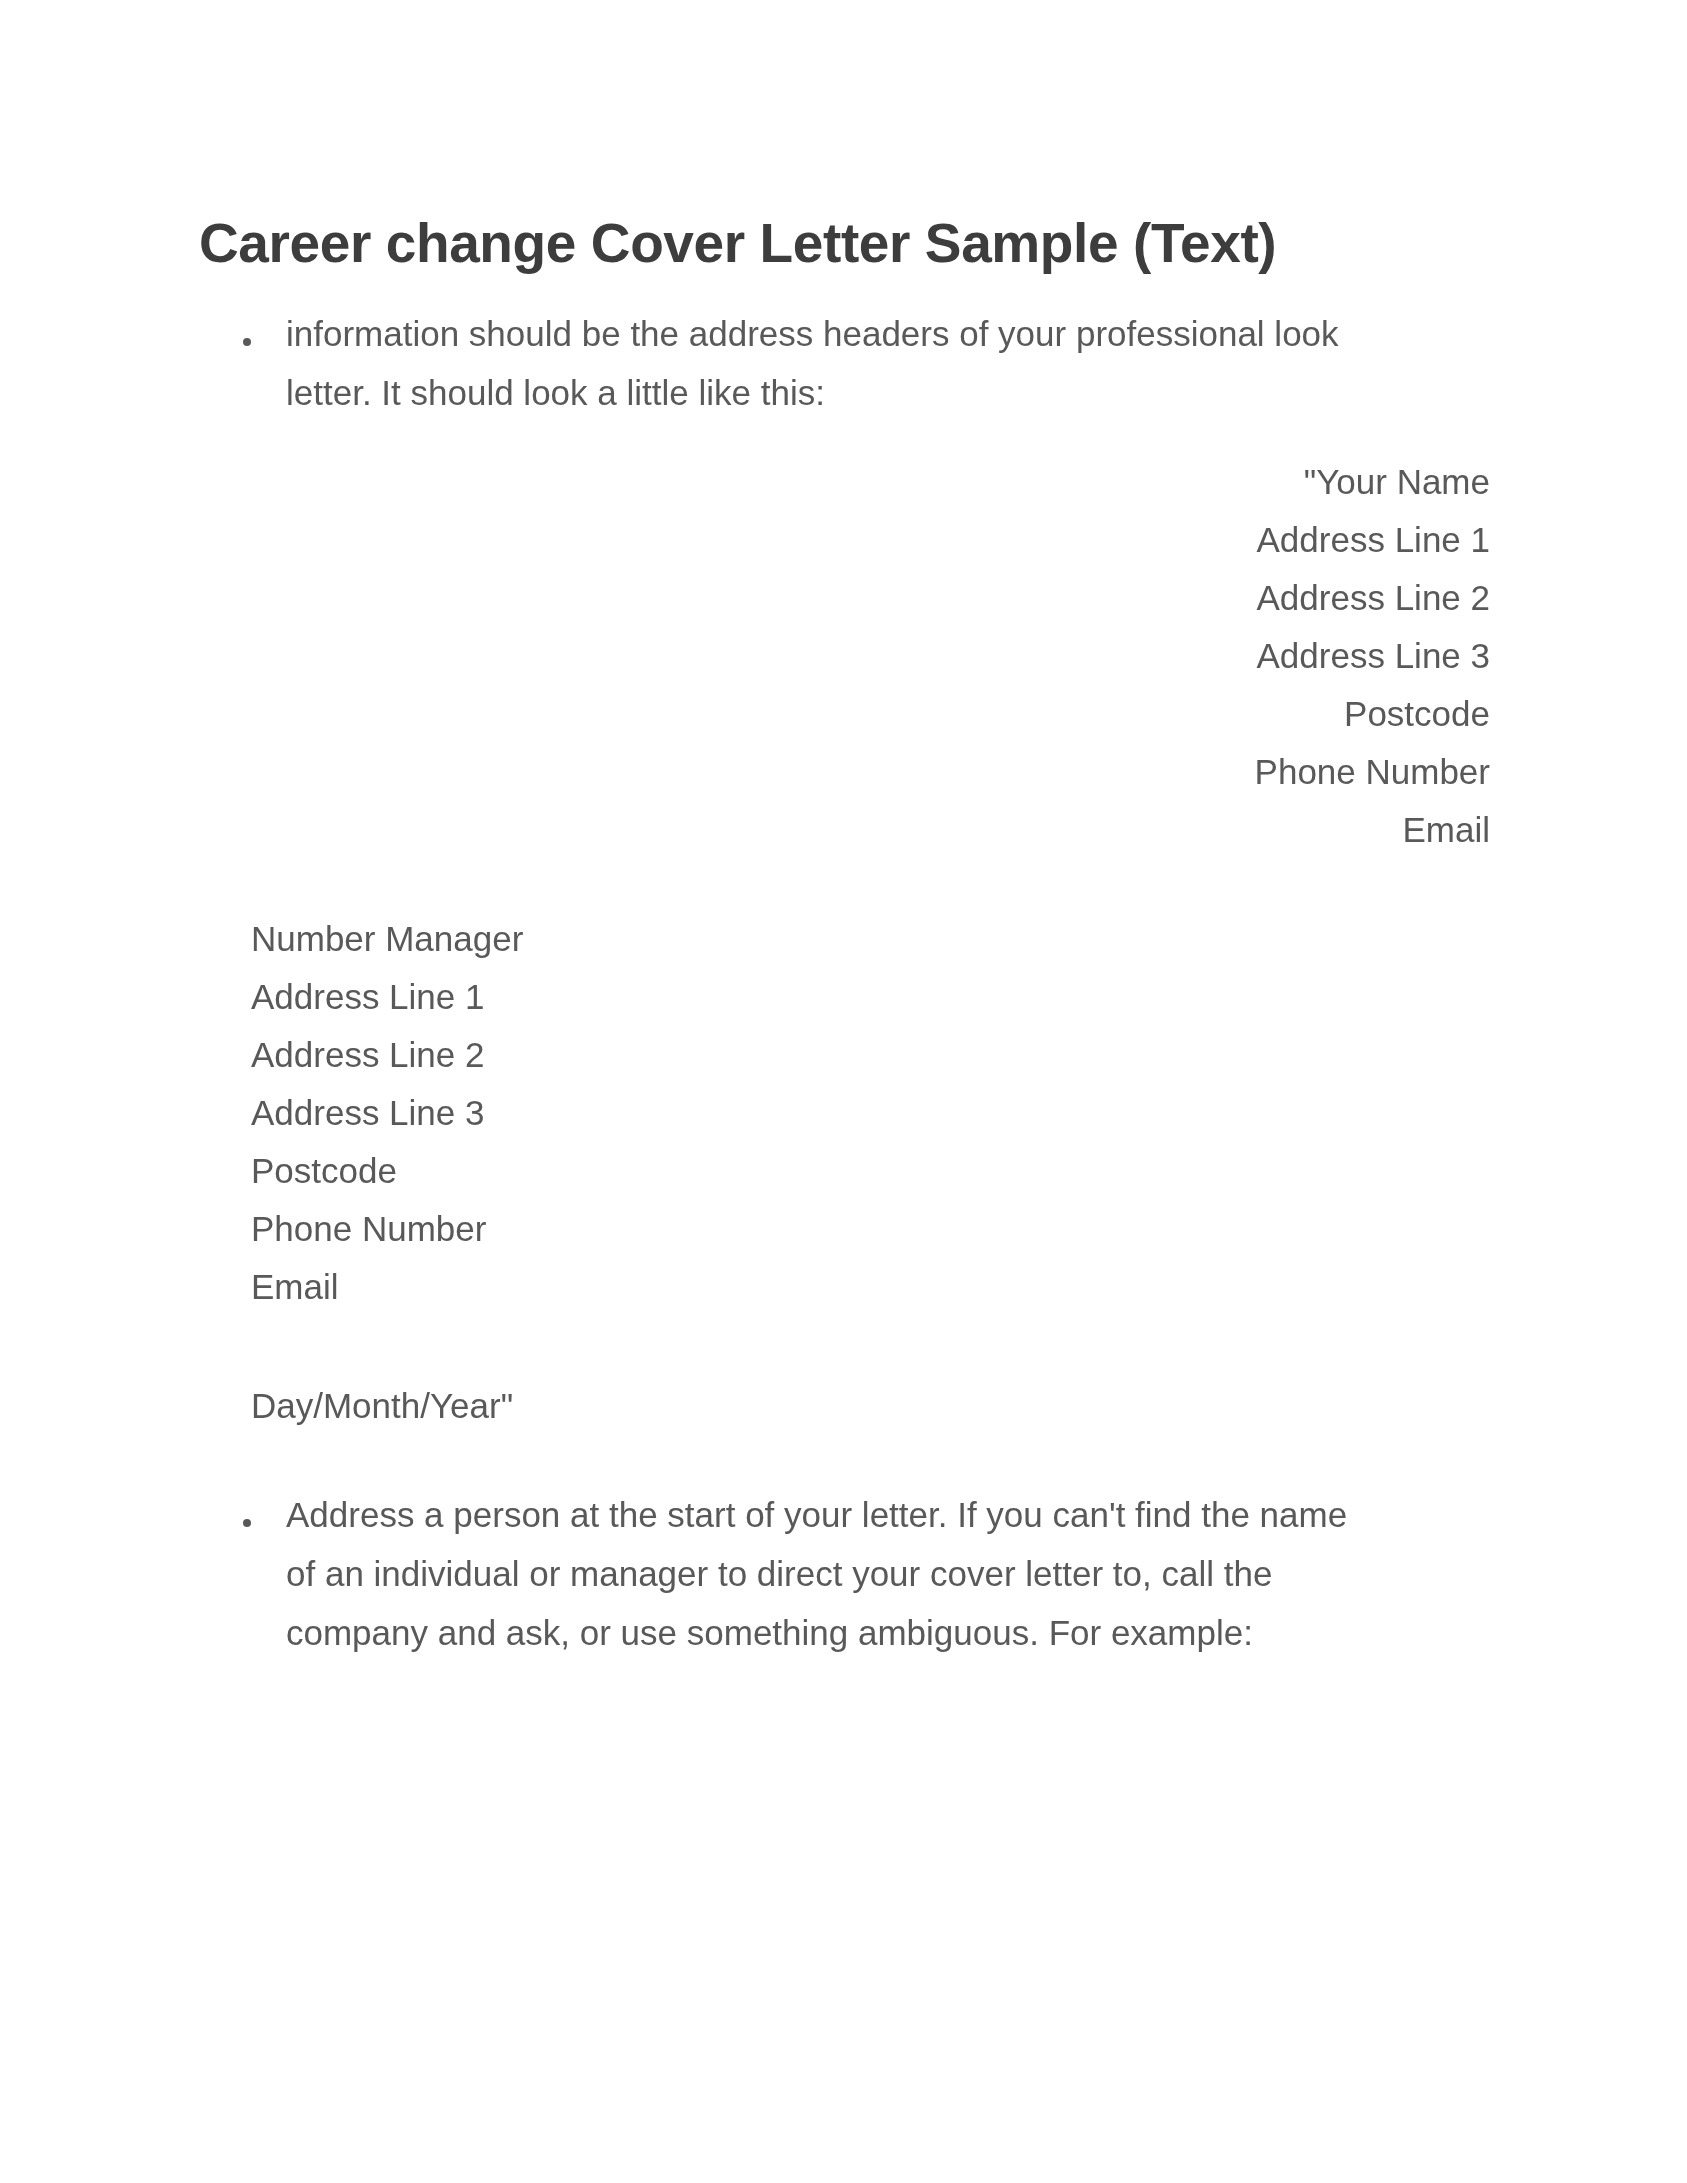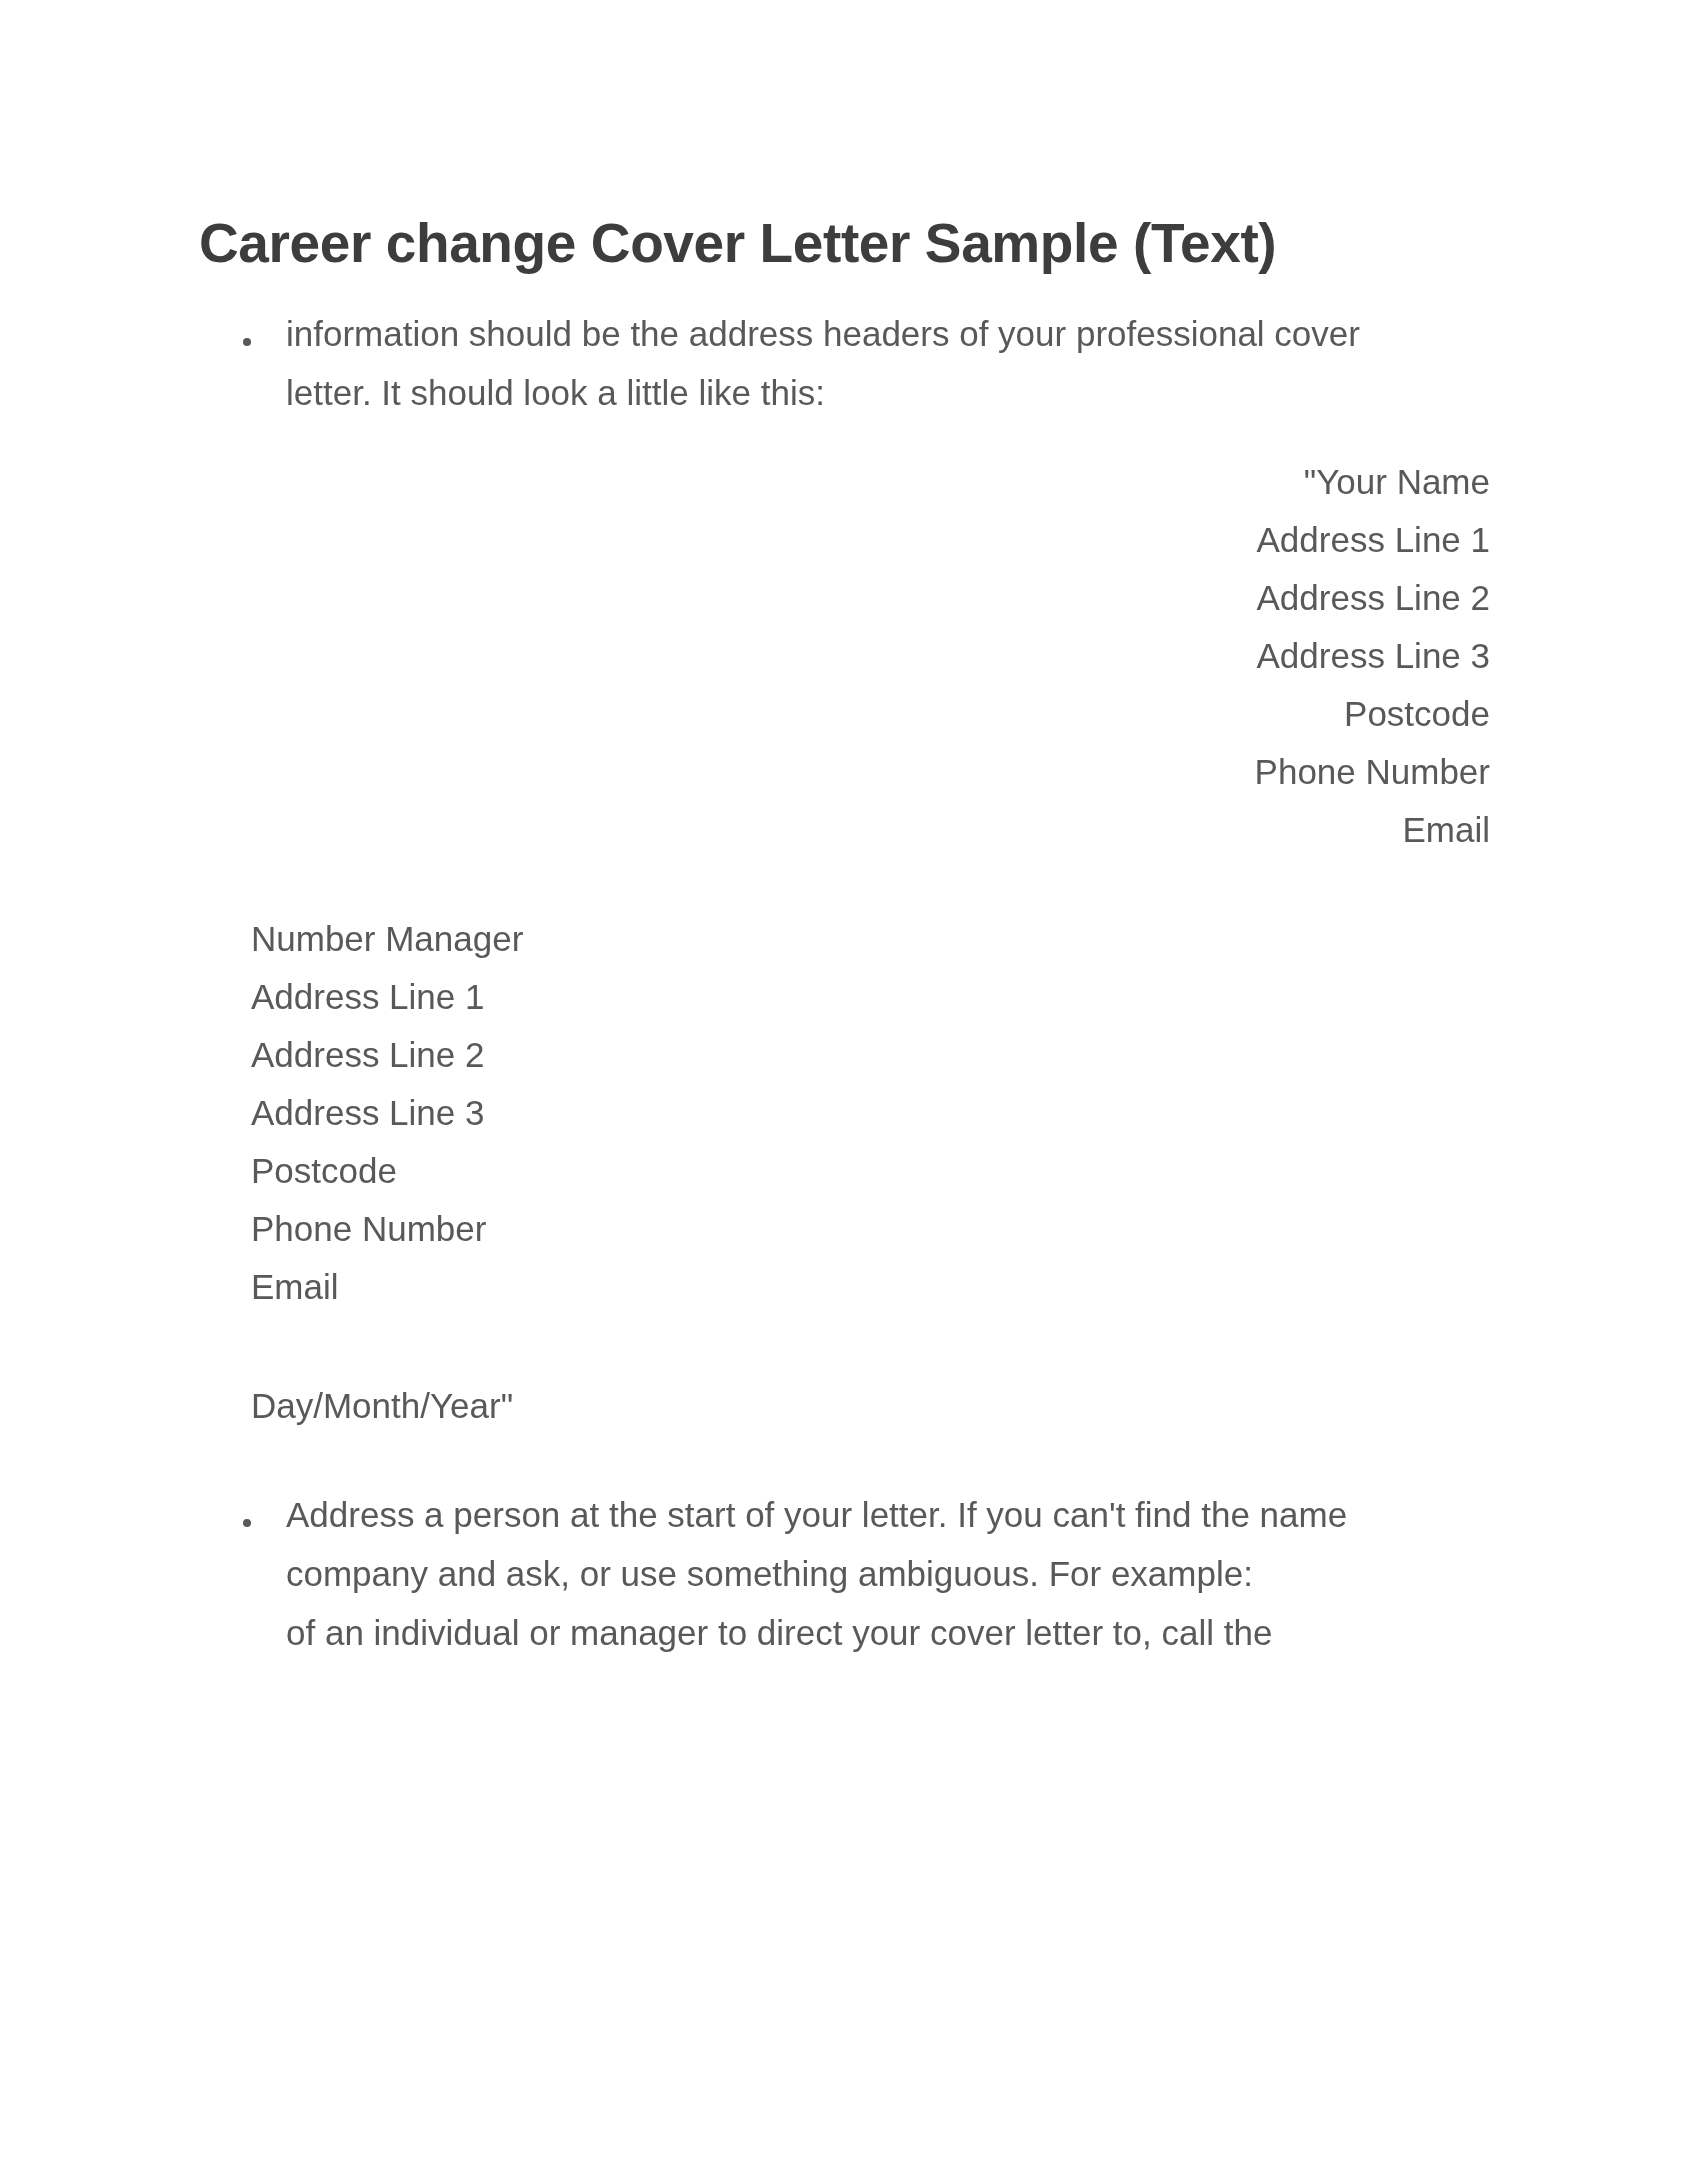--- a/index.html
+++ b/index.html
@@ -80,21 +80,21 @@
 <body>
 
 <div class="page">
 
   <h1 class="title">Career change Cover Letter Sample (Text)</h1>
 
 
   <ul class="bullets">
     <li class="bullet">
       <span class="bullet-dot"></span>
-      <span class="line">information should be the address headers of your professional cover</span>
+      <span class="line">information should be the address headers of your professional look</span>
       <span class="line">letter. It should look a little like this:</span>
     </li>
   </ul>
 
   <div class="applicant-block">
     <span class="line">"Your Name</span>
     <span class="line">Address Line 1</span>
     <span class="line">Address Line 2</span>
     <span class="line">Address Line 3</span>
     <span class="line">Postcode</span>
@@ -111,19 +111,19 @@
     <span class="line">Phone Number</span>
     <span class="line">Email</span>
   </div>
 
   <p class="date-line">Day/Month/Year"</p>
 
   <ul class="bullets second">
     <li class="bullet">
       <span class="bullet-dot"></span>
       <span class="line">Address a person at the start of your letter. If you can't find the name</span>
+      <span class="line">of an individual or manager to direct your cover letter to, call the</span>
       <span class="line">company and ask, or use something ambiguous. For example:</span>
-      <span class="line">of an individual or manager to direct your cover letter to, call the</span>
     </li>
   </ul>
 
 </div>
 
 
 </body></html>

